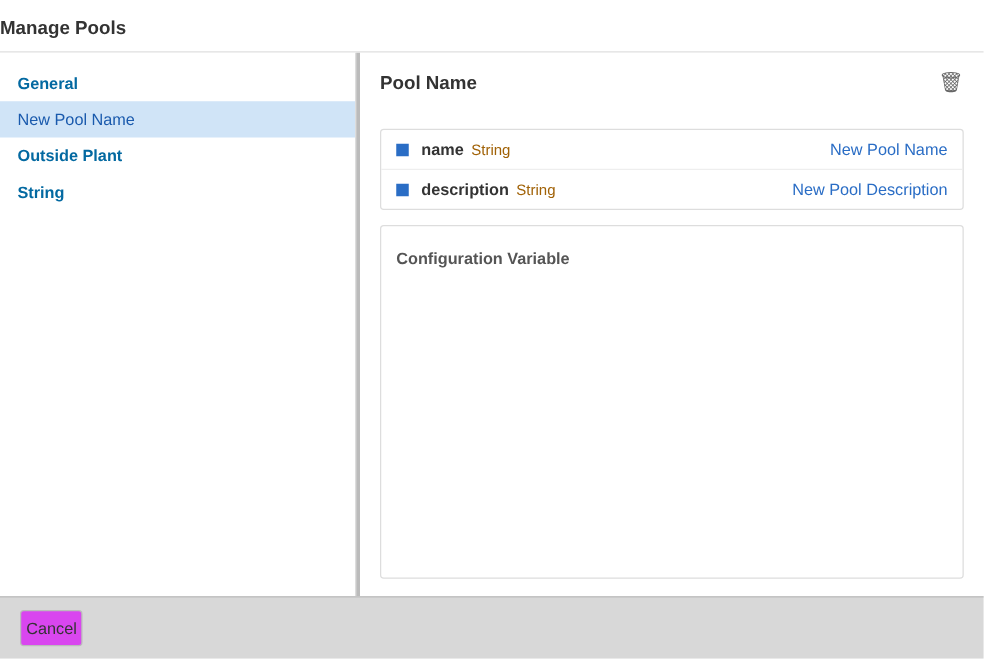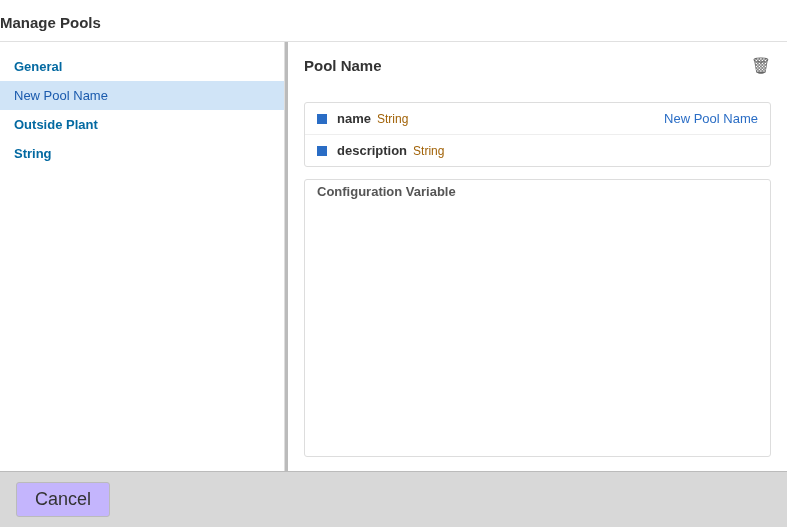--- a/index.html
+++ b/index.html
@@ -150,41 +150,41 @@
     }
     .prop-value {
       color: #2a6dc5;
       font-size: 13px;
       margin-left: 20px;
     }
     .config-section {
       border: 1px solid #ddd;
       border-radius: 3px;
       flex: 1;
-      padding: 4px 12px;
+      padding: 18px 12px;
     }
     .config-section h3 {
       font-size: 13px;
       font-weight: bold;
       color: #555;
       margin-bottom: 8px;
     }
     .bottom-bar {
       background: #d8d8d8;
       border-top: 1px solid #bbb;
       padding: 10px 16px;
       display: flex;
       align-items: center;
     }
     .cancel-btn {
-      padding: 6px 18px;
-      background: #c4b5fd;
+      padding: 6px 4px;
+      background: #d946ef;
       border: 1px solid #bbb;
       border-radius: 3px;
-      font-size: 18px;
+      font-size: 13px;
       color: #333;
       cursor: pointer;
     }
     .divider-line {
       width: 3px;
       background: #bbb;
       align-self: stretch;
       margin: 0;
     }
   </style>
@@ -220,20 +220,21 @@
         <div class="prop-indicator"></div>
         <span class="prop-name">name</span>
         <span class="prop-type">String</span>
         <span class="prop-value">New Pool Name</span>
       </div>
 
       <div class="prop-row">
         <div class="prop-indicator"></div>
         <span class="prop-name">description</span>
         <span class="prop-type">String</span>
+        <span class="prop-value">New Pool Description</span>
       </div>
     </div>
 
     <div class="config-section">
       <h3>Configuration Variable</h3>
     </div>
   </div>
 </div>
 
 <div class="bottom-bar">

